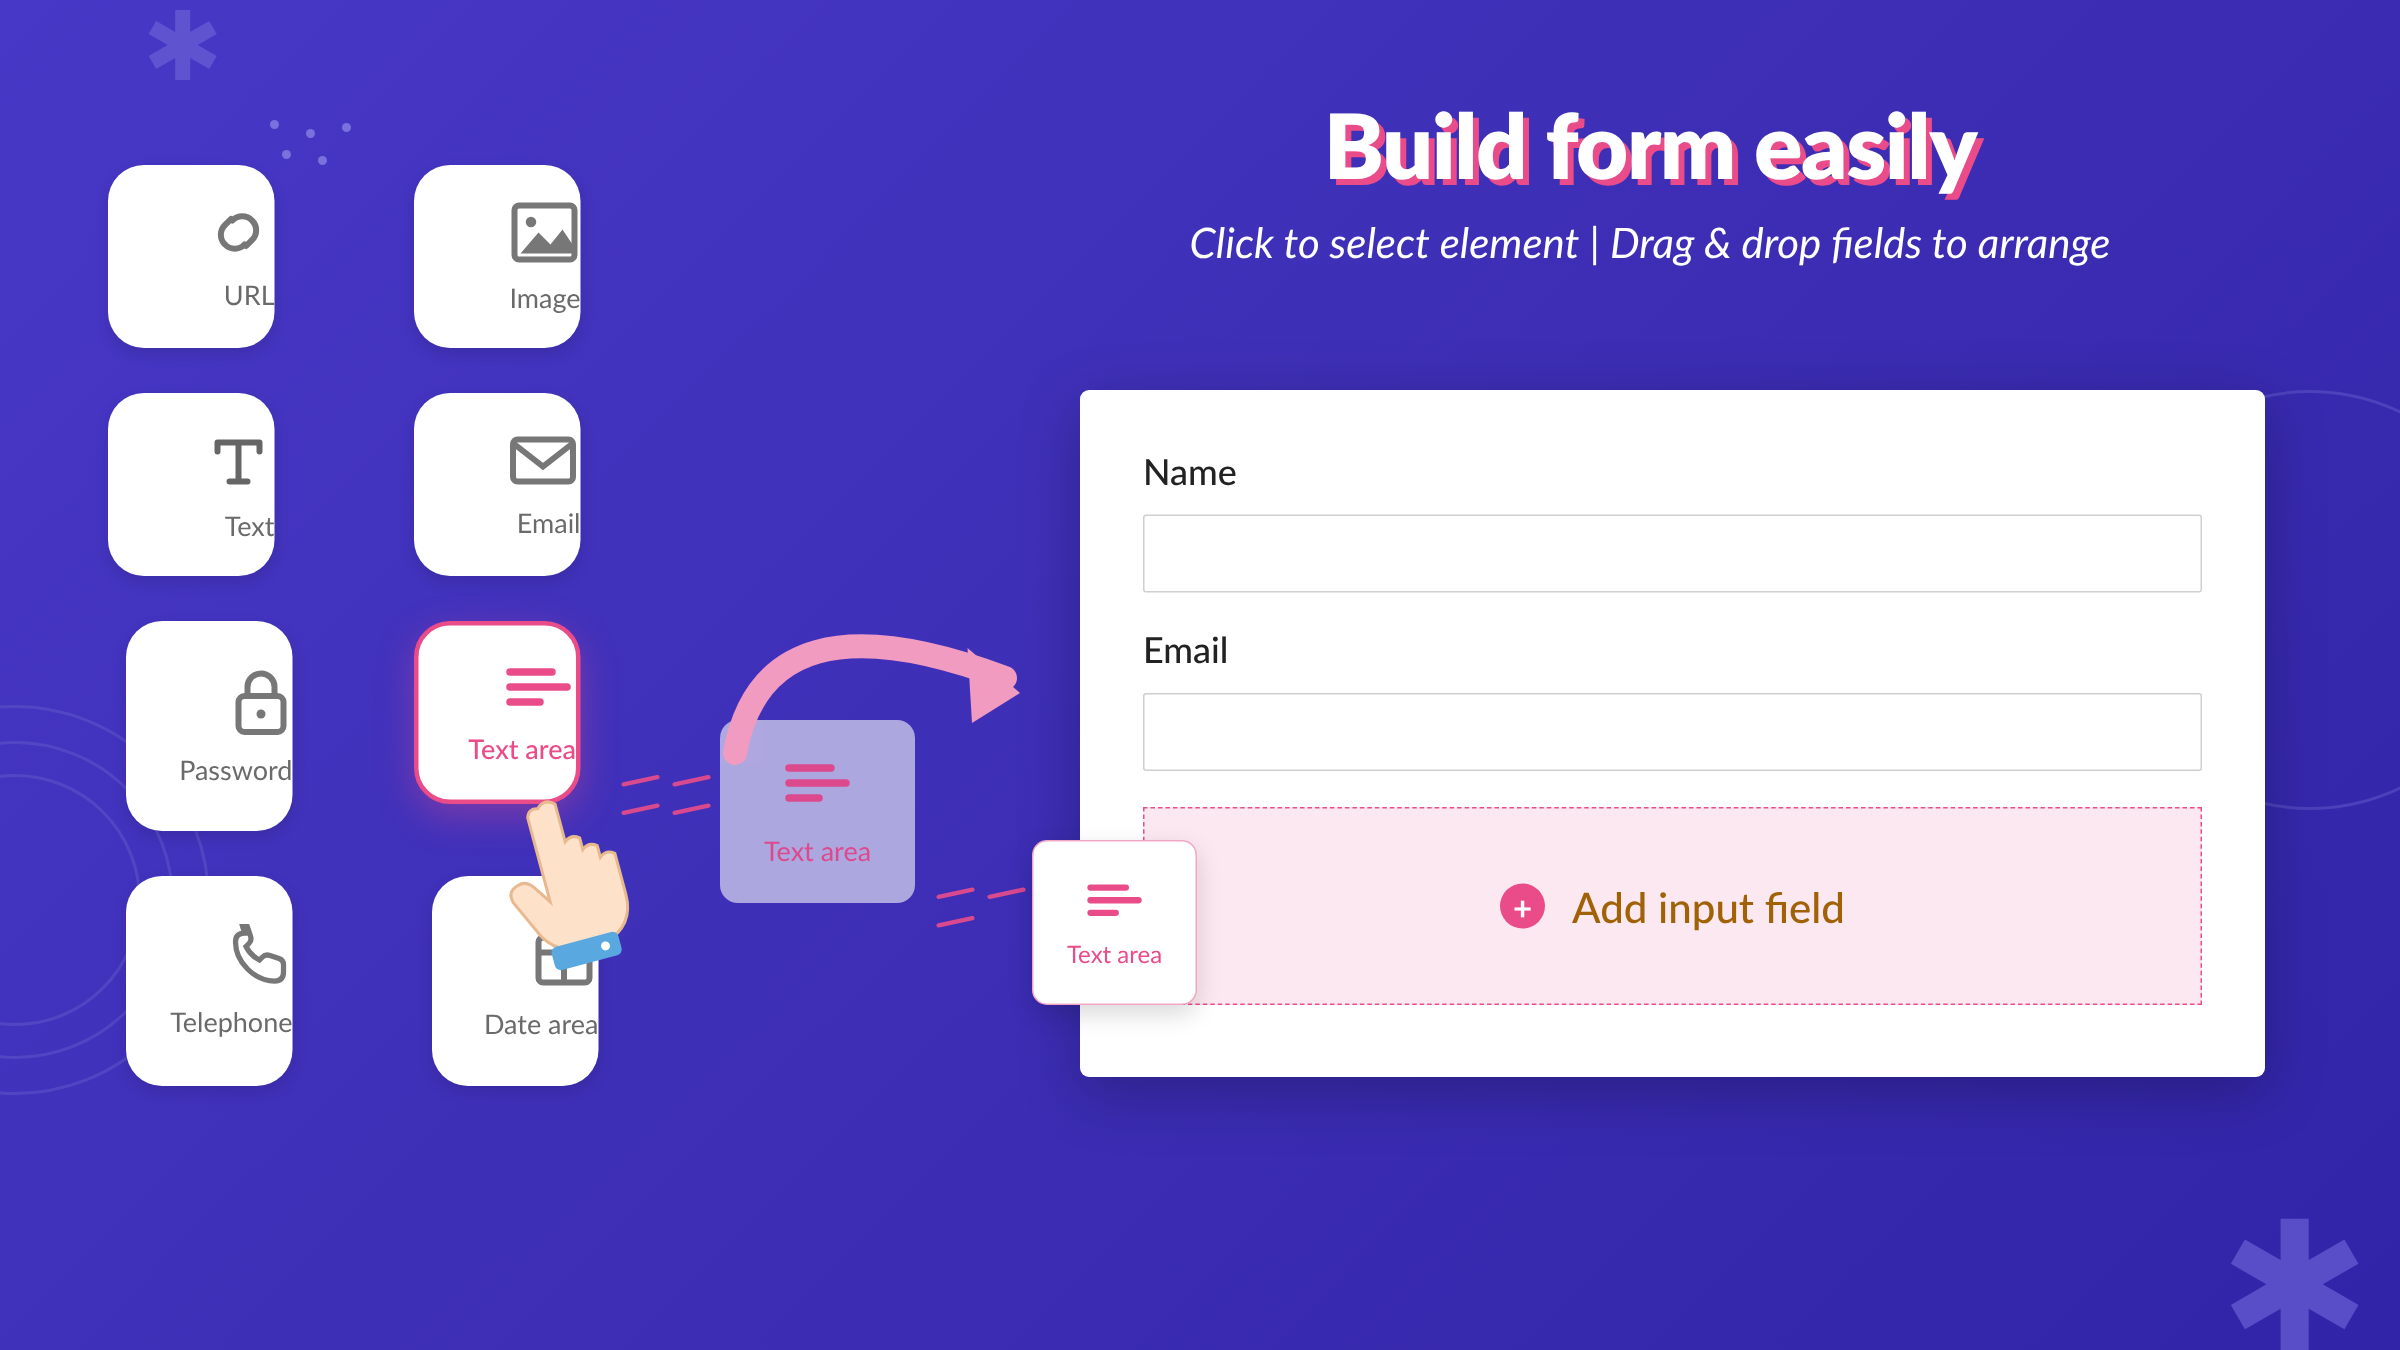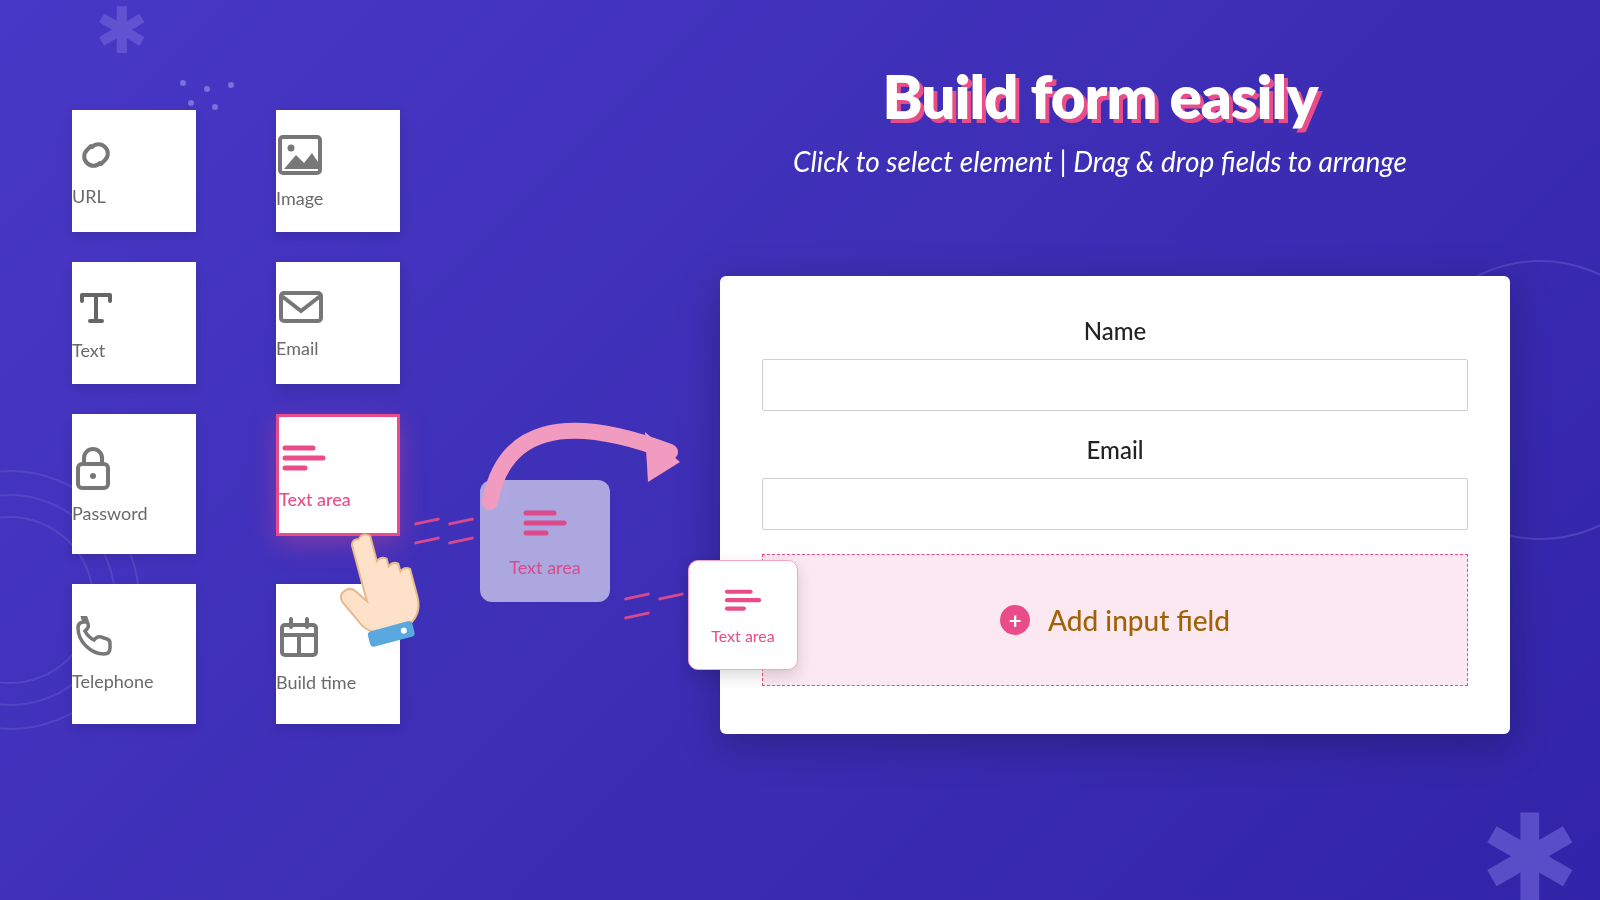--- a/index.html
+++ b/index.html
@@ -60,27 +60,27 @@
     color: #ffffff;
   }
 
   
   .palette {
     position: absolute; left: 72px; top: 110px;
     display: grid; grid-template-columns: 130px 130px;
     gap: 30px 74px;
   }
   .tile {
-    width: 124px; height: 122px;
-    background: #ffffff; border-radius: 0;
-    display: flex; flex-direction: column; align-items: flex-start; justify-content: center;
+    width: 111px; height: 122px;
+    background: #ffffff; border-radius: 24px;
+    display: flex; flex-direction: column; align-items: flex-end; justify-content: center;
     gap: 10px;
     box-shadow: 0 4px 10px rgba(0,0,0,0.12);
   }
-  .tile-tall { height: 140px; }
+  .tile-tall { height: 140px; margin-left: 12px; }
   .tile .lbl { font-size: 18px; color: #6a6a6a; }
   .tile svg { display: block; }
 
   .tile-active {
     border: 3px solid #ea4c89;
     box-shadow: 0 8px 24px rgba(234,76,137,0.35);
   }
   .tile-active .lbl { color: #ea4c89; font-weight: 500; }
 
   .tile-ghost {
@@ -123,27 +123,26 @@
     display: inline-block; width: 26px; height: 3px;
     background: #ea4c89; border-radius: 2px;
     margin: 3px 4px; transform: rotate(-12deg);
     opacity: 0.9;
   }
   .dash-1 { left: 410px; top: 510px; }
   .dash-2 { left: 620px; top: 585px; }
 
   
   .form-card {
-    position: absolute; right: 90px; top: 276px;
+    position: absolute; right: 90px; top: 260px;
     width: 790px; background: #ffffff;
     border-radius: 6px;
     box-shadow: 0 10px 40px rgba(0,0,0,0.25);
     padding: 40px 42px 48px 42px;
     z-index: 10;
-    text-align: center;
   }
   .field { margin-bottom: 24px; }
   .field .flabel { font-size: 24px; color: #222; font-weight: 500; margin-bottom: 14px; display: block; }
   .field .finput {
     width: 100%; height: 52px; border: 1px solid #cfcfcf;
     background: #fff; border-radius: 2px;
   }
 
   .dropzone {
     margin-top: 18px;
@@ -262,21 +261,21 @@
   <div class="tile tile-tall">
     <span>
       <svg width="46" height="46" viewBox="0 0 46 46">
           <rect x="6" y="10" width="34" height="30" rx="3" fill="none" stroke="#777" stroke-width="4"></rect>
           <line x1="6" y1="20" x2="40" y2="20" stroke="#777" stroke-width="4"></line>
           <line x1="23" y1="20" x2="23" y2="40" stroke="#777" stroke-width="4"></line>
           <line x1="15" y1="4" x2="15" y2="12" stroke="#777" stroke-width="4" stroke-linecap="round"></line>
           <line x1="31" y1="4" x2="31" y2="12" stroke="#777" stroke-width="4" stroke-linecap="round"></line>
         </svg>
     </span>
-    <span class="lbl">Build time</span>
+    <span class="lbl">Date area</span>
   </div>
 
 </div>
 
 <div class="tile-ghost">
   <span>
     <svg width="50" height="38" viewBox="0 0 50 38">
         <g stroke="#ea4c89" stroke-width="5" stroke-linecap="round">
           <line x1="6" y1="8" x2="34" y2="8"></line>
           <line x1="6" y1="18" x2="44" y2="18"></line>

